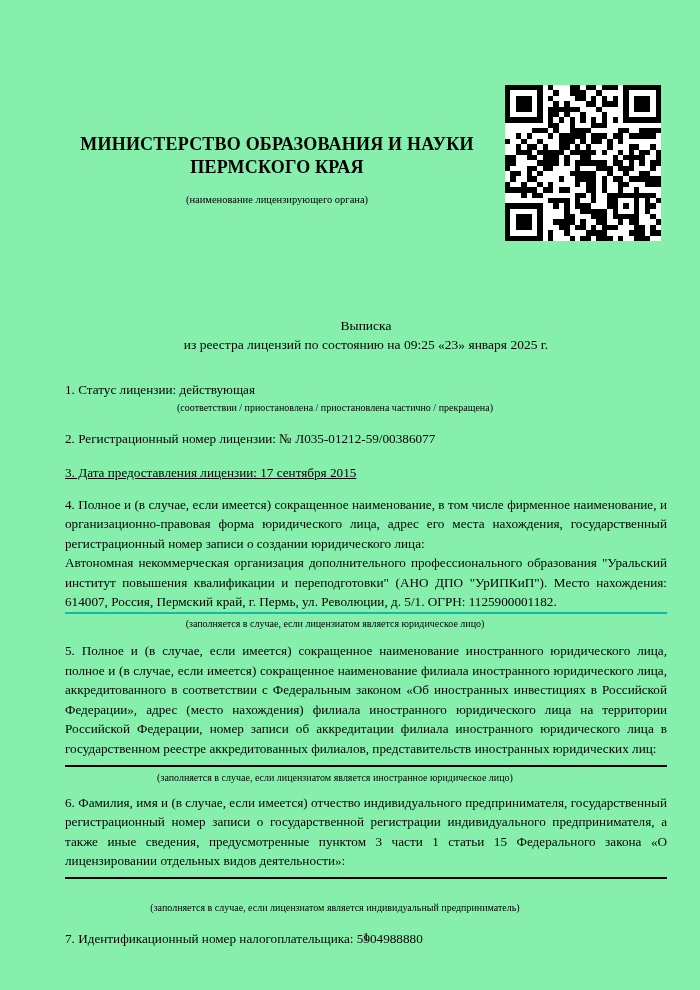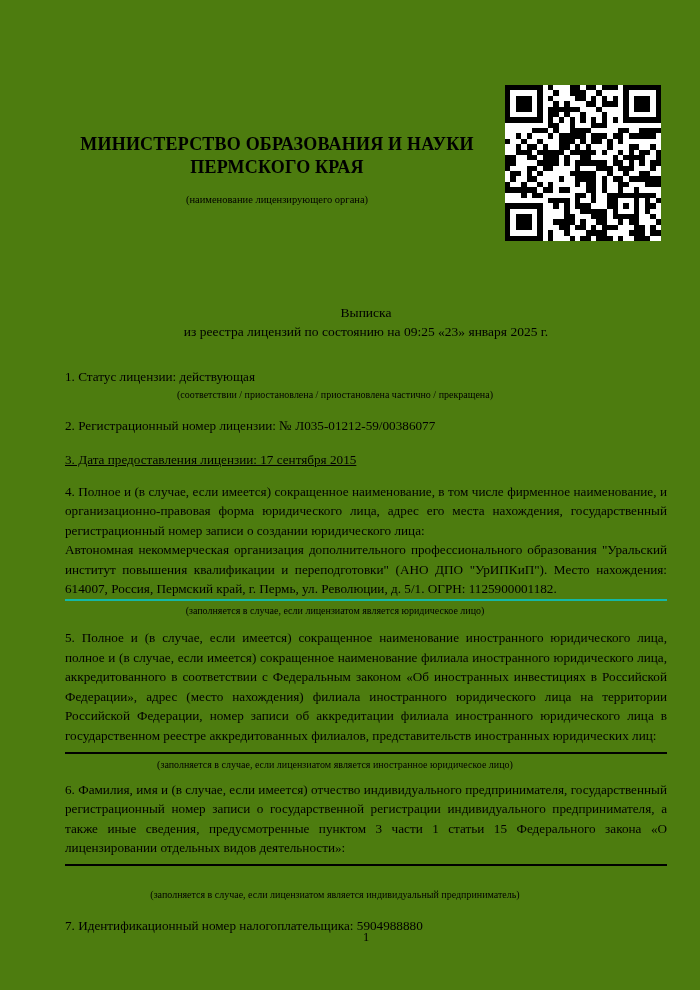--- a/index.html
+++ b/index.html
@@ -1,25 +1,25 @@
 <!DOCTYPE html>
 <html lang="ru"><head>
 <meta charset="utf-8">
 <style>
   html,body{margin:0;padding:0;background:#ffffff;}
   .page{
-    position:relative;width:700px;height:990px;background:#4d7c0f;color:#000;
+    position:relative;width:700px;height:990px;background:#86efac;color:#000;
     font-family:"Liberation Serif","DejaVu Serif",serif;overflow:hidden;
   }
   .header{position:absolute;left:57px;top:133px;width:440px;text-align:center;}
   .org-name{font-weight:700;font-size:18px;line-height:23.2px;letter-spacing:.2px;}
   .org-caption{font-size:10.5px;line-height:13px;margin-top:14px;}
   .qr{position:absolute;left:505px;top:85px;width:156px;height:156px;background:#fff;}
   .qr svg{display:block;width:100%;height:100%;}
-  .content{position:absolute;left:65px;top:303px;width:602px;font-size:13.2px;line-height:19.4px;}
+  .content{position:absolute;left:65px;top:316px;width:602px;font-size:13.2px;line-height:19.4px;}
   .doc-title{text-align:center;font-size:13.5px;}
   .para{text-align:justify;}
   .cap{font-size:10px;line-height:13px;text-align:center;width:540px;}
   .i1{margin-top:25px;}
   .cap1{margin-top:2px;}
   .i2{margin-top:15px;}
   .i3{margin-top:14px;text-decoration:underline;}
   .p4q{margin-top:13px;}
   .p4a{border-bottom:2px solid #14b8a6;padding-bottom:1px;}
   .cap4{margin-top:3px;}

